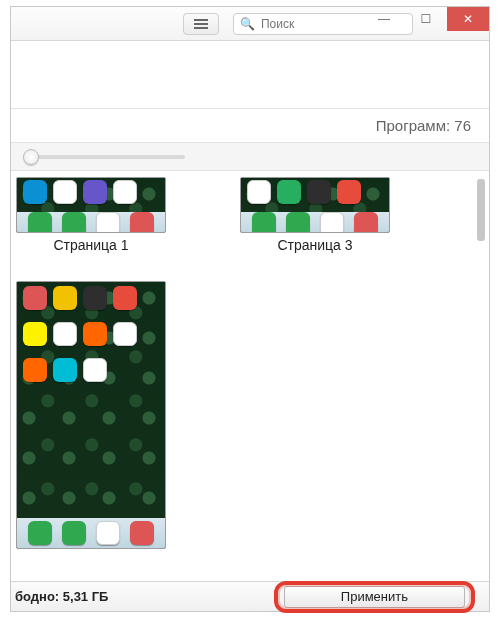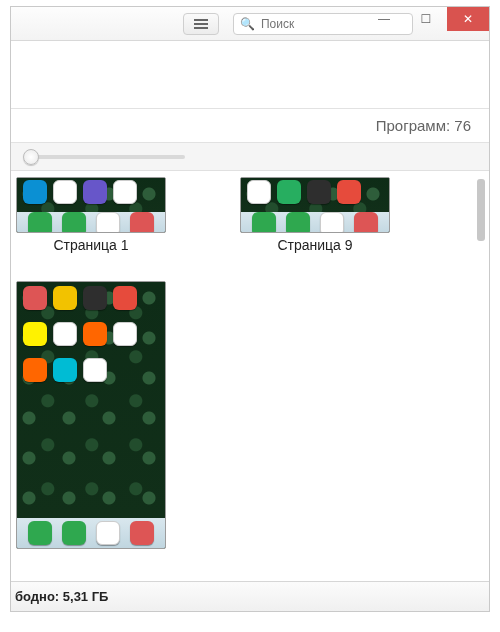--- a/index.html
+++ b/index.html
@@ -230,21 +230,21 @@
                 <div class="appicon c5"></div>
             </div>
           </div>
           <div class="dock">
             <div class="appicon c1"></div>
               <div class="appicon c1"></div>
               <div class="appicon c2"></div>
               <div class="appicon c8"></div>
           </div>
         </div>
-        <div class="page-label">Страница 9</div>
+        <div class="page-label">Страница 3</div>
       </div>
 
       <div class="page">
         <div class="screen tall">
           <div class="wall">
             <div class="approw">
                 <div class="appicon c8"></div>
                 <div class="appicon c3"></div>
                 <div class="appicon cc"></div>
                 <div class="appicon c5"></div>
@@ -274,15 +274,19 @@
       </div>
 
     </div>
     <div class="scrollbar">
       <div class="thumb"></div>
     </div>
   </div>
 
   <div class="bottombar">
     <span class="free">бодно: 5,31 ГБ</span>
+    <div class="apply-wrap">
+      <div class="apply-ring"></div>
+      <div class="btn">Применить</div>
+    </div>
   </div>
 
 </div>
 
 </body></html>

